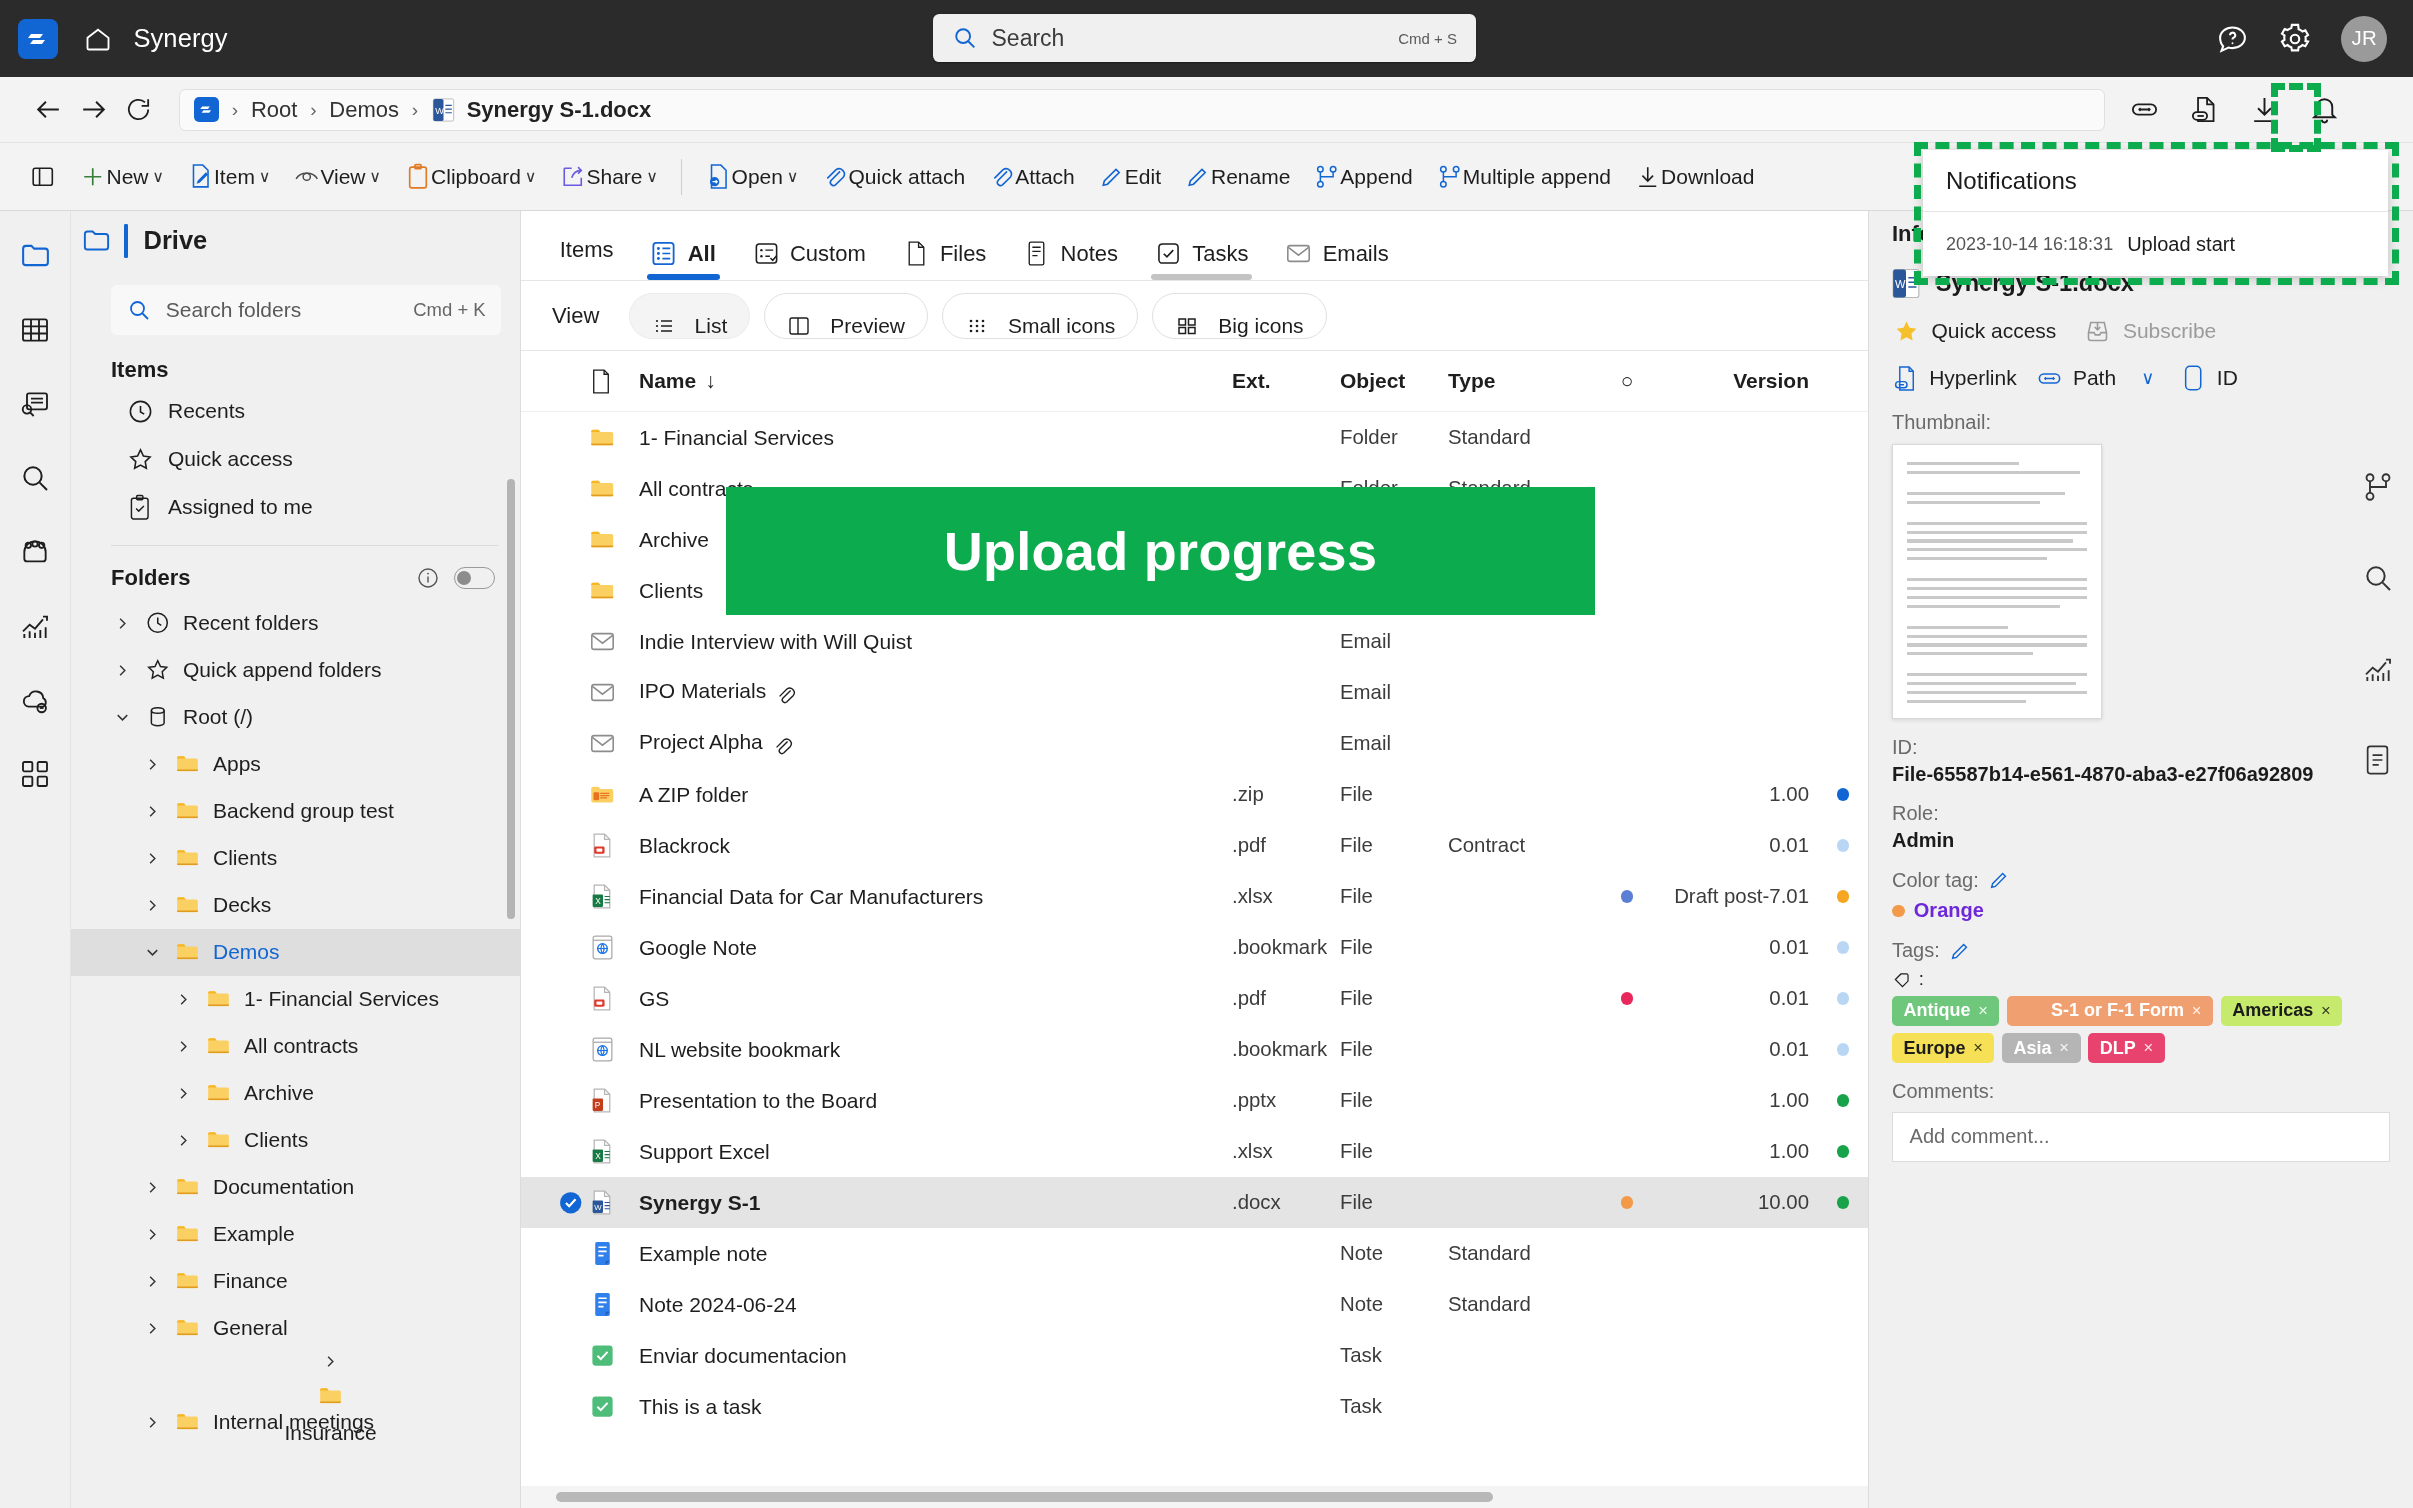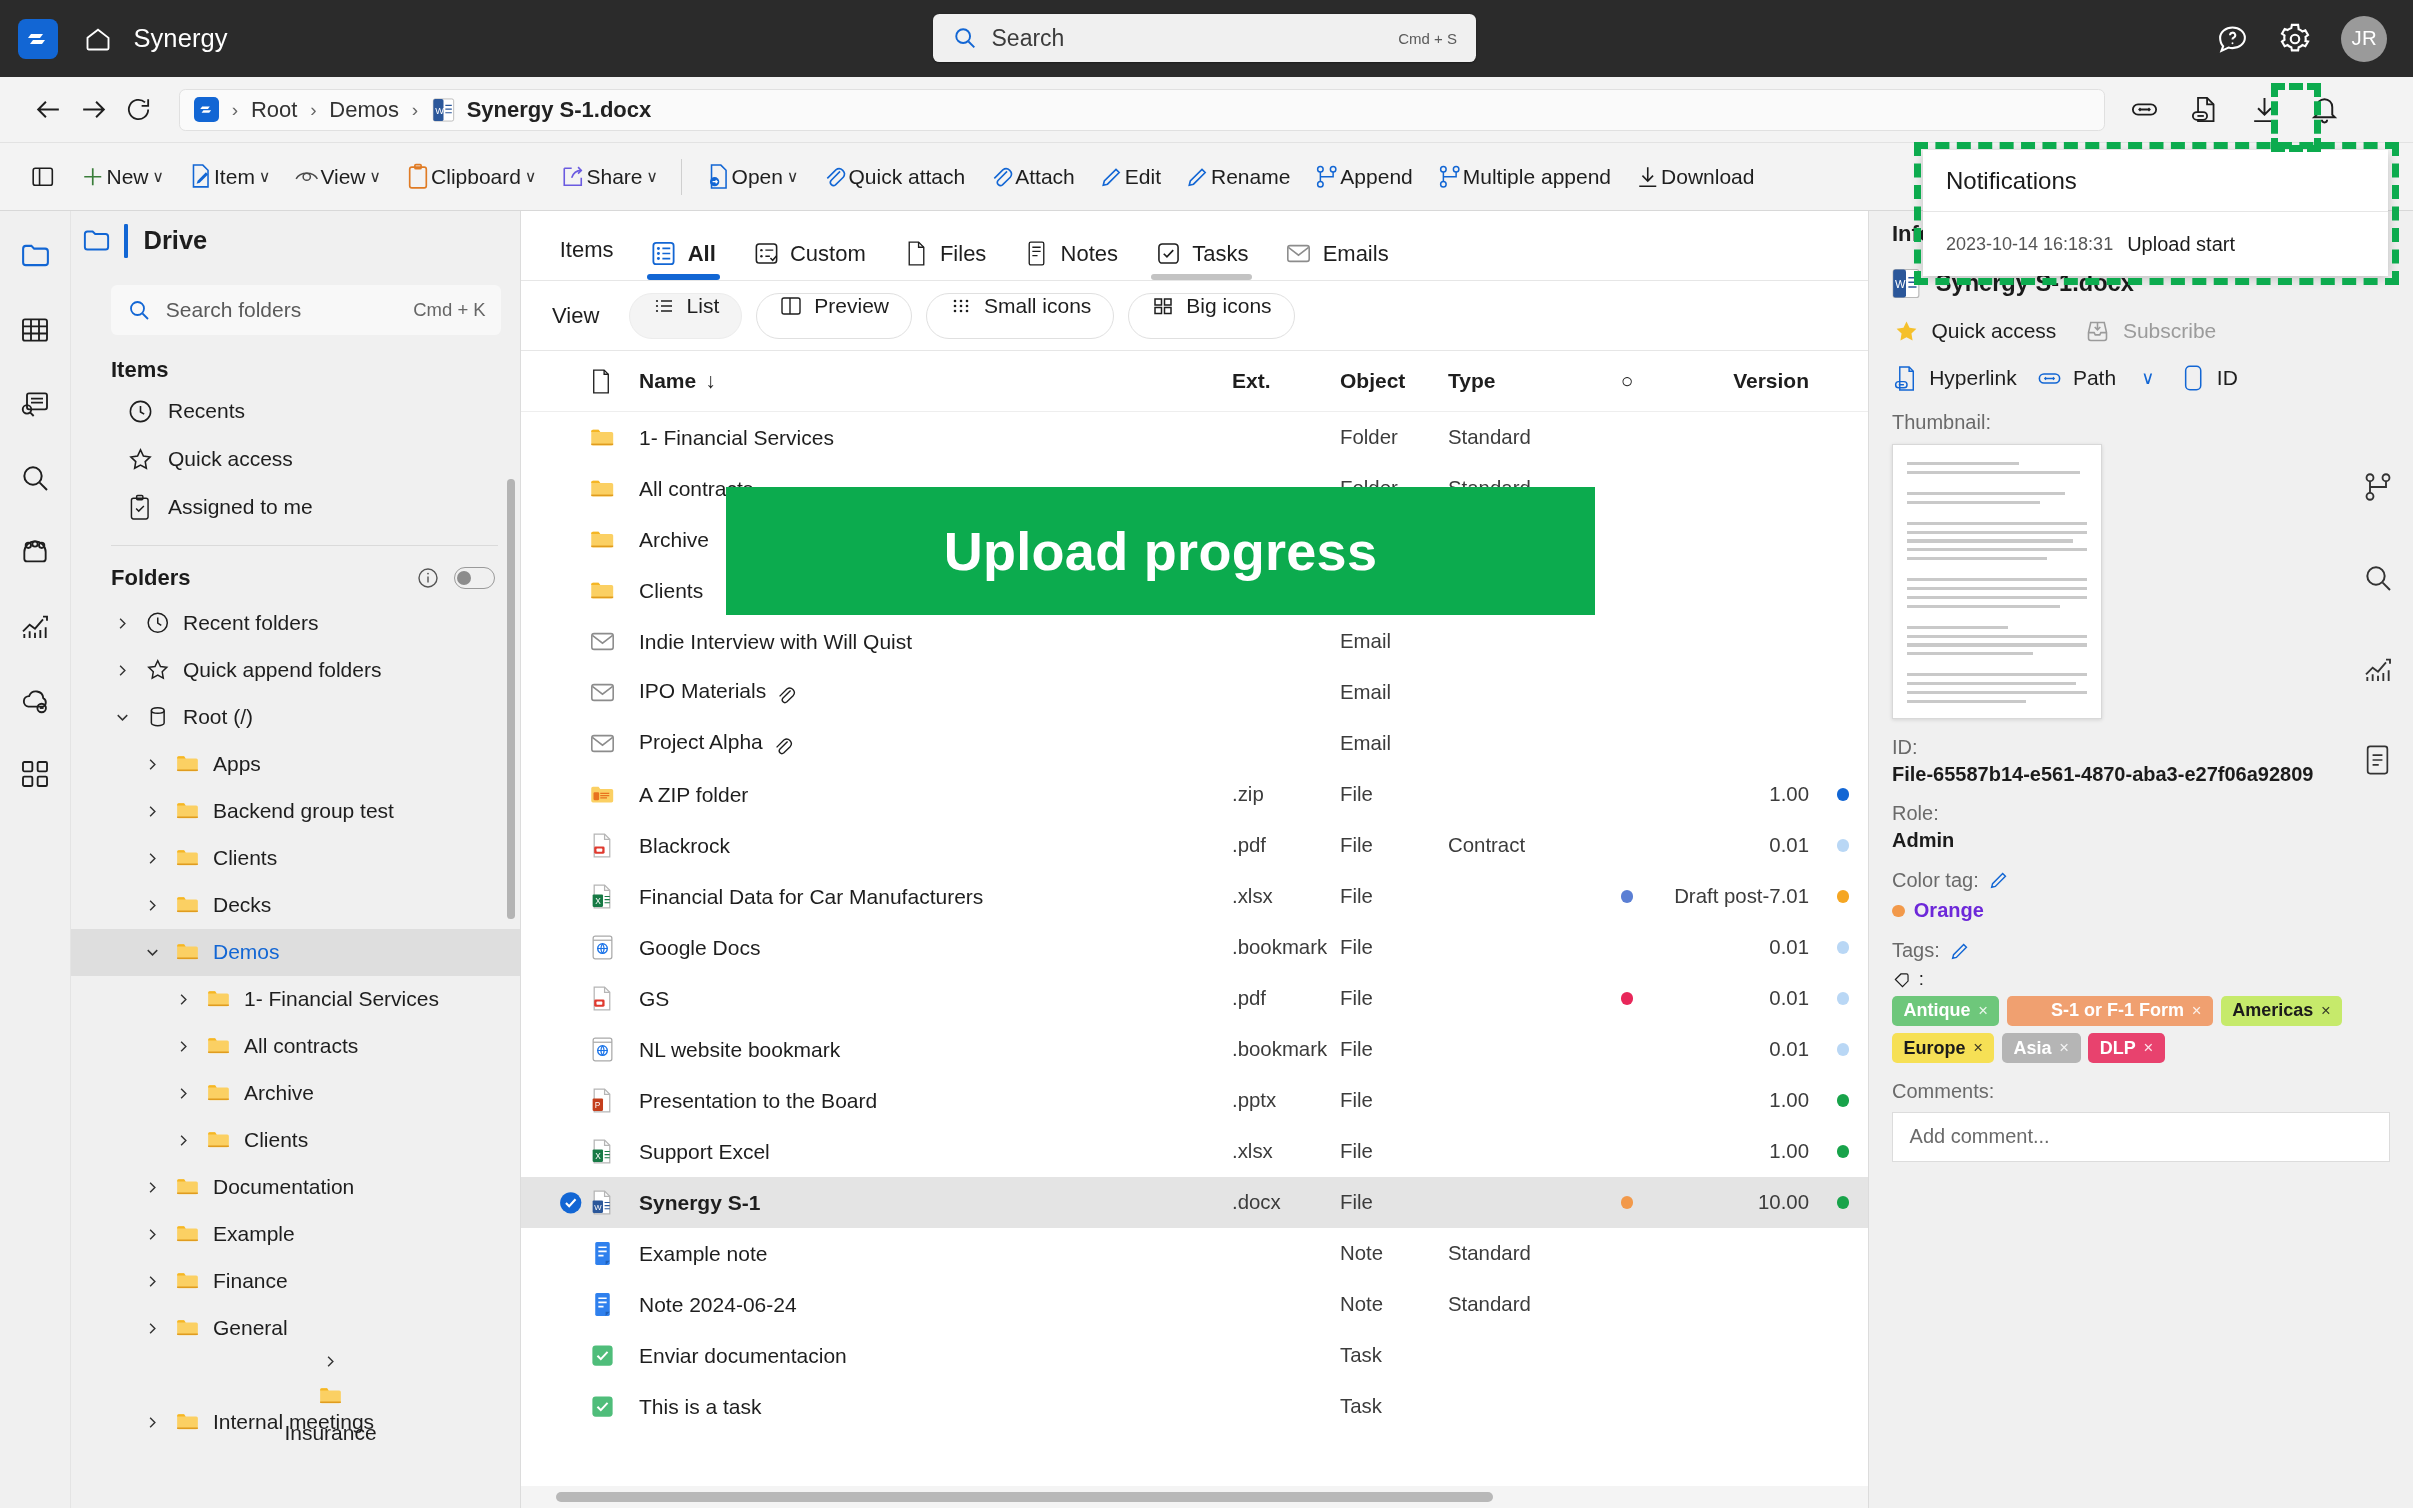--- a/index.html
+++ b/index.html
@@ -117,22 +117,22 @@
   .tab .lbl { font-size: 22px; color: #1e1e1e; }
   .tab.active .lbl { font-weight: bold; }
   .tab .tico { width: 27px; height: 27px; display:flex;align-items:center;justify-content:center;}
   .tab .underline { position: absolute; left: 12.8px; right: 12.8px; bottom: 0; height: 5.7px; border-radius: 3.2px; background: transparent; }
   .tab.active .underline { background: #1266d4; }
   .tab.partial .underline { background: #c3c3c3; }
 
   .viewbar { height: 70px; display: flex; align-items: center; padding: 0 31px; gap: 14px; border-bottom: 0.6px solid #e6e6e6; }
   .viewbar .lead { font-size: 22px; color: #1e1e1e; margin-right: 15.3px; }
   .pill {
-    height: 46px; border: 0.6px solid #e0e0e0; border-radius: 23px; display: flex; align-items: flex-start;
-    gap: 11px; padding: 0 22px; background: #ffffff;
+    height: 46px; border: 0.6px solid #e0e0e0; border-radius: 23px; display: flex; align-items: flex-end;
+    gap: 19px; padding: 0 22px; background: #ffffff;
   }
   .pill.sel { background: #f4f4f4; border-color: #ececec; }
   .pill .lbl { font-size: 21px; color: #1e1e1e; }
   .pill .pico { width: 24px; height: 24px; display:flex;align-items:center;justify-content:center;}
 
   
   .thead { height: 61px; display: flex; align-items: center; padding: 0 0 0 31px; border-bottom: 0.6px solid #eee; }
   .col-check { width: 37px; flex:none; display:flex; align-items:center; justify-content:center;}
   .col-icon { width: 50px; flex:none; display:flex; align-items:center; }
   .col-name { flex: 1; min-width: 0; }
@@ -1202,21 +1202,21 @@
           <div class="row">
             <div class="col-check"></div>
             <div class="col-icon">
               <svg width="27" height="27" viewBox="0 0 24 26">
                 <rect x="3" y="2" width="18" height="22" rx="2" fill="#fff" stroke="#a9a9a9" stroke-width="1.2"></rect>
                 <path d="M3 6h18" stroke="#a9a9a9" stroke-width="1.2"></path>
                 <circle cx="12" cy="14" r="4.6" fill="none" stroke="#1a73e8" stroke-width="1.4"></circle>
                 <path d="M7.4 14h9.2M12 9.4c2 3 2 6.2 0 9.2M12 9.4c-2 3-2 6.2 0 9.2" stroke="#1a73e8" stroke-width="1.1" fill="none"></path>
               </svg>
             </div>
-            <div class="col-name"><span class="name">Google Docs</span></div>
+            <div class="col-name"><span class="name">Google Note</span></div>
             <div class="col-ext"><span class="cell">.bookmark</span></div>
             <div class="col-object"><span class="cell">File</span></div>
             <div class="col-type"><span class="cell"></span></div>
             <div class="col-dot"></div>
             <div class="col-version"><span class="cell">0.01</span></div>
             <div class="col-vdot">
               <span class="dot" style="background: rgb(185, 215, 245);"></span>
             </div>
           </div>
           <div class="row">

